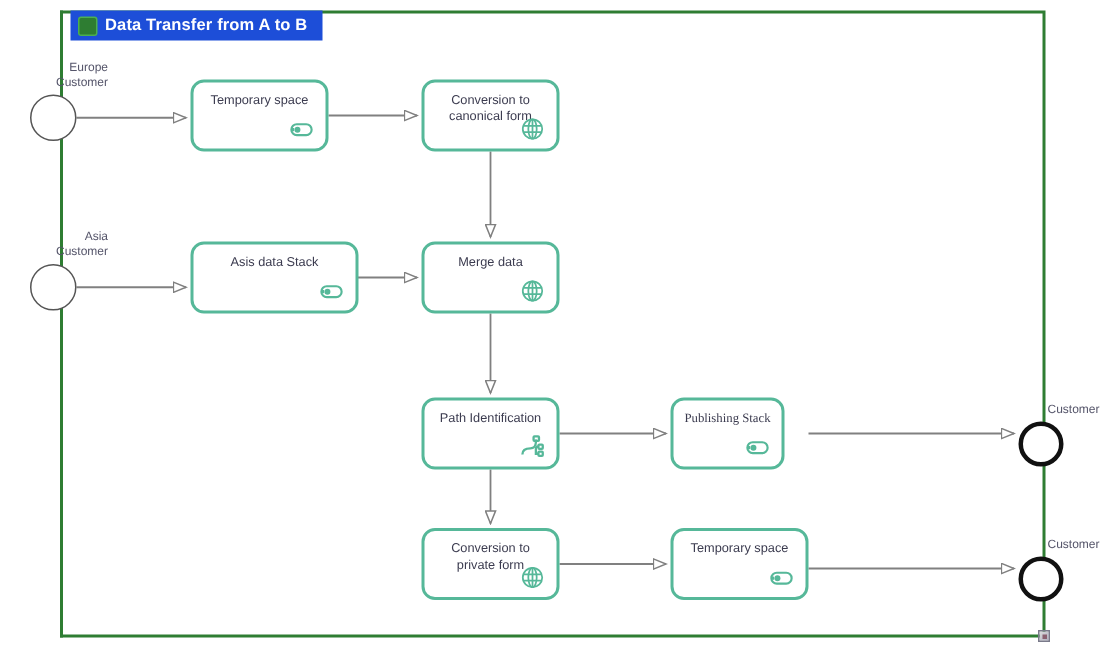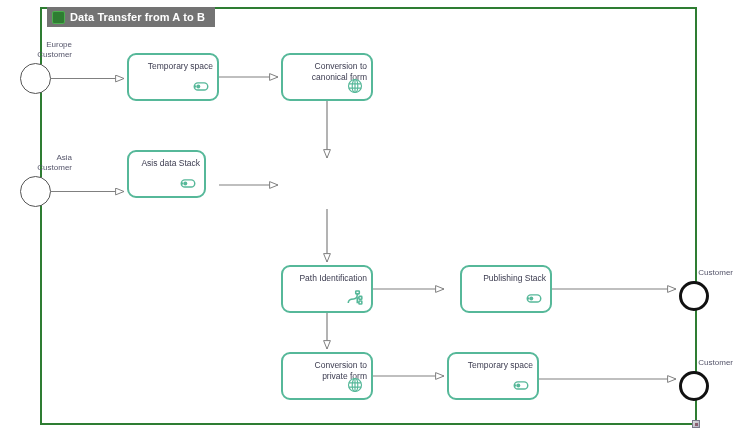--- a/index.html
+++ b/index.html
@@ -31,21 +31,21 @@
     height: 418px;
     border: 2px solid #2e7d32;
     box-sizing: border-box;
     background: transparent;
   }
   .pool-header {
     position: absolute;
     left: 47px;
     top: 7px;
     height: 20px;
-    background: #737373;
+    background: #1d4ed8;
     display: flex;
     align-items: center;
     padding: 0 10px 0 5px;
     box-sizing: border-box;
     z-index: 4;
   }
   .pool-header-icon {
     width: 11px;
     height: 11px;
     border-radius: 2px;
@@ -77,21 +77,21 @@
     border: 2px solid #56b899;
     border-radius: 9px;
     box-sizing: border-box;
     z-index: 5;
   }
   .task-label {
     position: absolute;
     left: 4px;
     right: 4px;
     top: 6px;
-    text-align: right;
+    text-align: center;
     font-size: 8.5px;
     line-height: 11px;
     color: #3b3b4f;
     white-space: pre-line;
   }
   .task-icon {
     position: absolute;
     right: 7px;
     bottom: 4px;
     width: 18px;
@@ -222,50 +222,62 @@
       <svg viewBox="0 0 20 20">
           <g fill="none" stroke="currentColor" stroke-width="1.3">
         <circle cx="10" cy="10" r="7.2"></circle>
             <ellipse cx="10" cy="10" rx="3.1" ry="7.2"></ellipse>
         <path d="M3.1 7.6 H16.9 M3.1 12.4 H16.9 M10 2.8 V17.2"></path>
           </g>
         </svg>
     </div>
   </div>
 
-  <div class="task" style="left:127px; top:150px; width:79px; height:48px;">
+  <div class="task" style="left:127px; top:161px; width:112px; height:48px;">
     <div class="task-label">Asis data Stack</div>
     <div class="task-icon">
       <svg viewBox="0 0 20 20">
           <g fill="none" stroke="currentColor" stroke-width="1.6">
         <rect x="2.5" y="6.5" width="15" height="8" rx="4"></rect>
             <circle cx="7" cy="10.5" r="2.2" fill="currentColor" stroke="none"></circle>
         <path d="M2.5 10.5 H4.6" stroke-width="2.4"></path>
           </g>
         </svg>
     </div>
   </div>
 
+  <div class="task" style="left:281px; top:161px; width:92px; height:48px;">
+    <div class="task-label">Merge data</div>
+    <div class="task-icon">
+      <svg viewBox="0 0 20 20">
+          <g fill="none" stroke="currentColor" stroke-width="1.3">
+        <circle cx="10" cy="10" r="7.2"></circle>
+            <ellipse cx="10" cy="10" rx="3.1" ry="7.2"></ellipse>
+        <path d="M3.1 7.6 H16.9 M3.1 12.4 H16.9 M10 2.8 V17.2"></path>
+          </g>
+        </svg>
+    </div>
+  </div>
 
   <div class="task" style="left:281px; top:265px; width:92px; height:48px;padding-left:24px;">
     <div class="task-label">Path Identification</div>
     <div class="task-icon">
       <svg viewBox="0 0 20 20">
           <g fill="none" stroke="currentColor" stroke-width="1.7">
         <path d="M2.5 15.5 C2.5 11 6.5 11 8.5 11 C11 11 12.5 9 12.5 6.5 L12.5 4.5"></path>
         <rect x="10.8" y="2.2" width="4" height="3.2" rx="0.6"></rect>
         <rect x="14.4" y="8.2" width="3.2" height="3.2" rx="0.6"></rect>
         <rect x="14.4" y="13.4" width="3.2" height="3.2" rx="0.6"></rect>
         <path d="M12.5 9.8 L14.4 9.8 M12.5 9.8 L12.5 15 L14.4 15"></path>
           </g>
         </svg>
     </div>
   </div>
 
-  <div class="task" style="left:460px; top:265px; width:92px; height:48px;">
+  <div class="task" style="left:447px; top:265px; width:76px; height:48px;font-family:Liberation Serif, serif;">
     <div class="task-label">Publishing Stack</div>
     <div class="task-icon">
       <svg viewBox="0 0 20 20">
           <g fill="none" stroke="currentColor" stroke-width="1.6">
         <rect x="2.5" y="6.5" width="15" height="8" rx="4"></rect>
             <circle cx="7" cy="10.5" r="2.2" fill="currentColor" stroke="none"></circle>
         <path d="M2.5 10.5 H4.6" stroke-width="2.4"></path>
           </g>
         </svg>
     </div>

